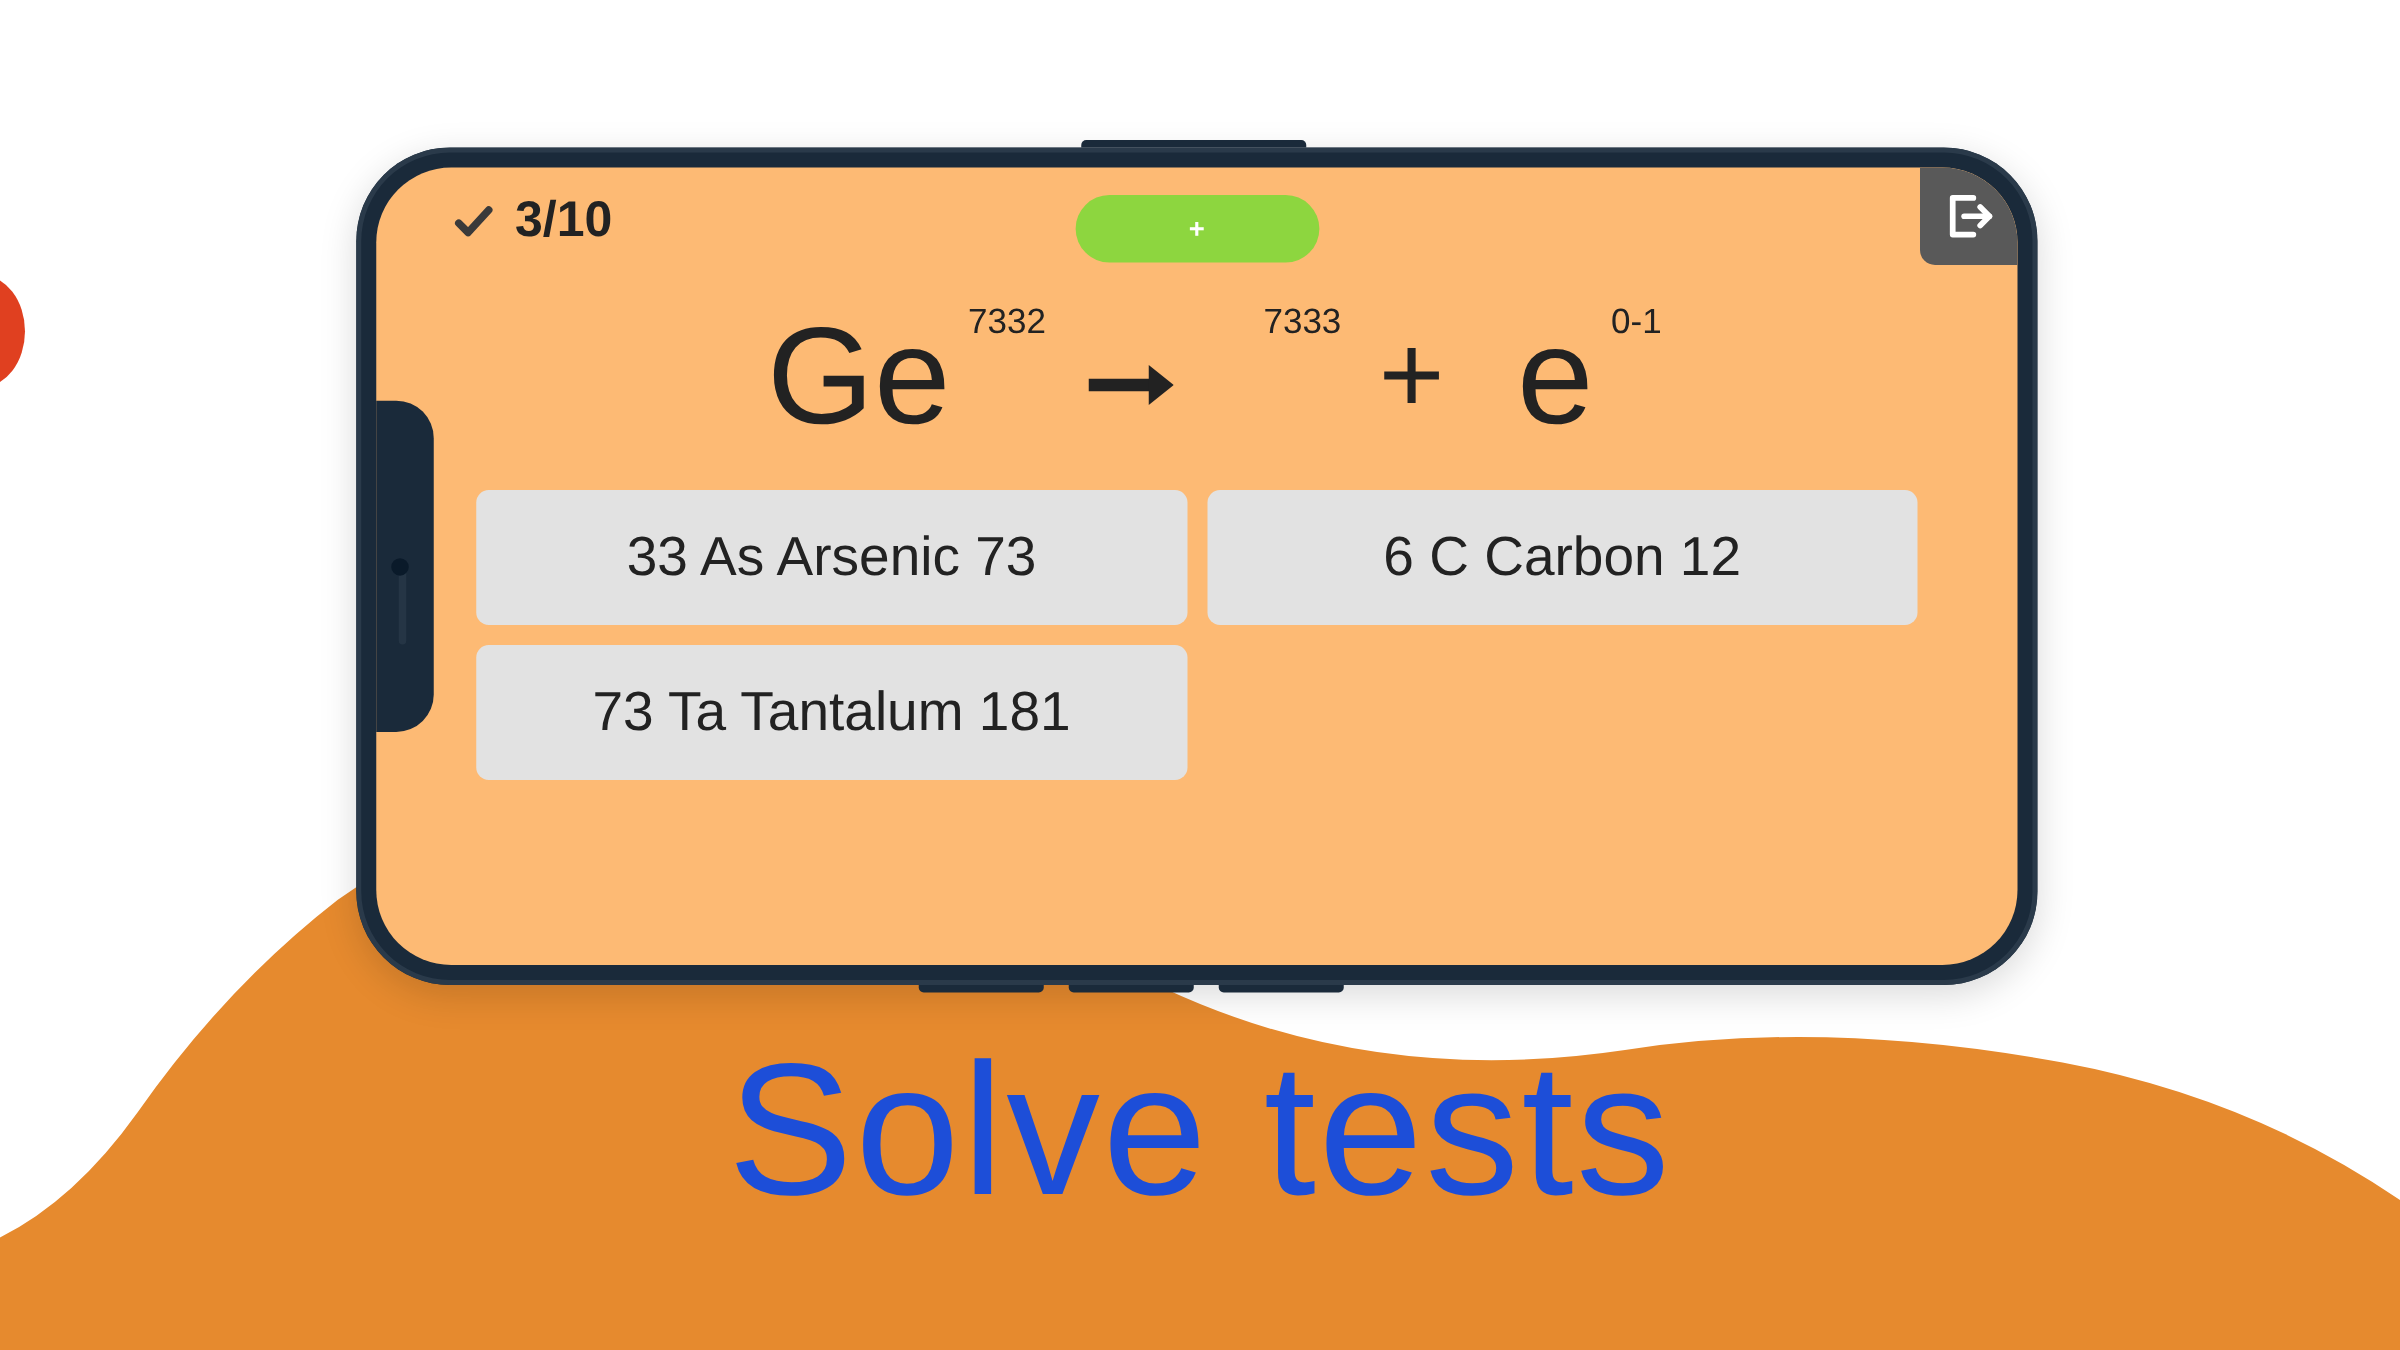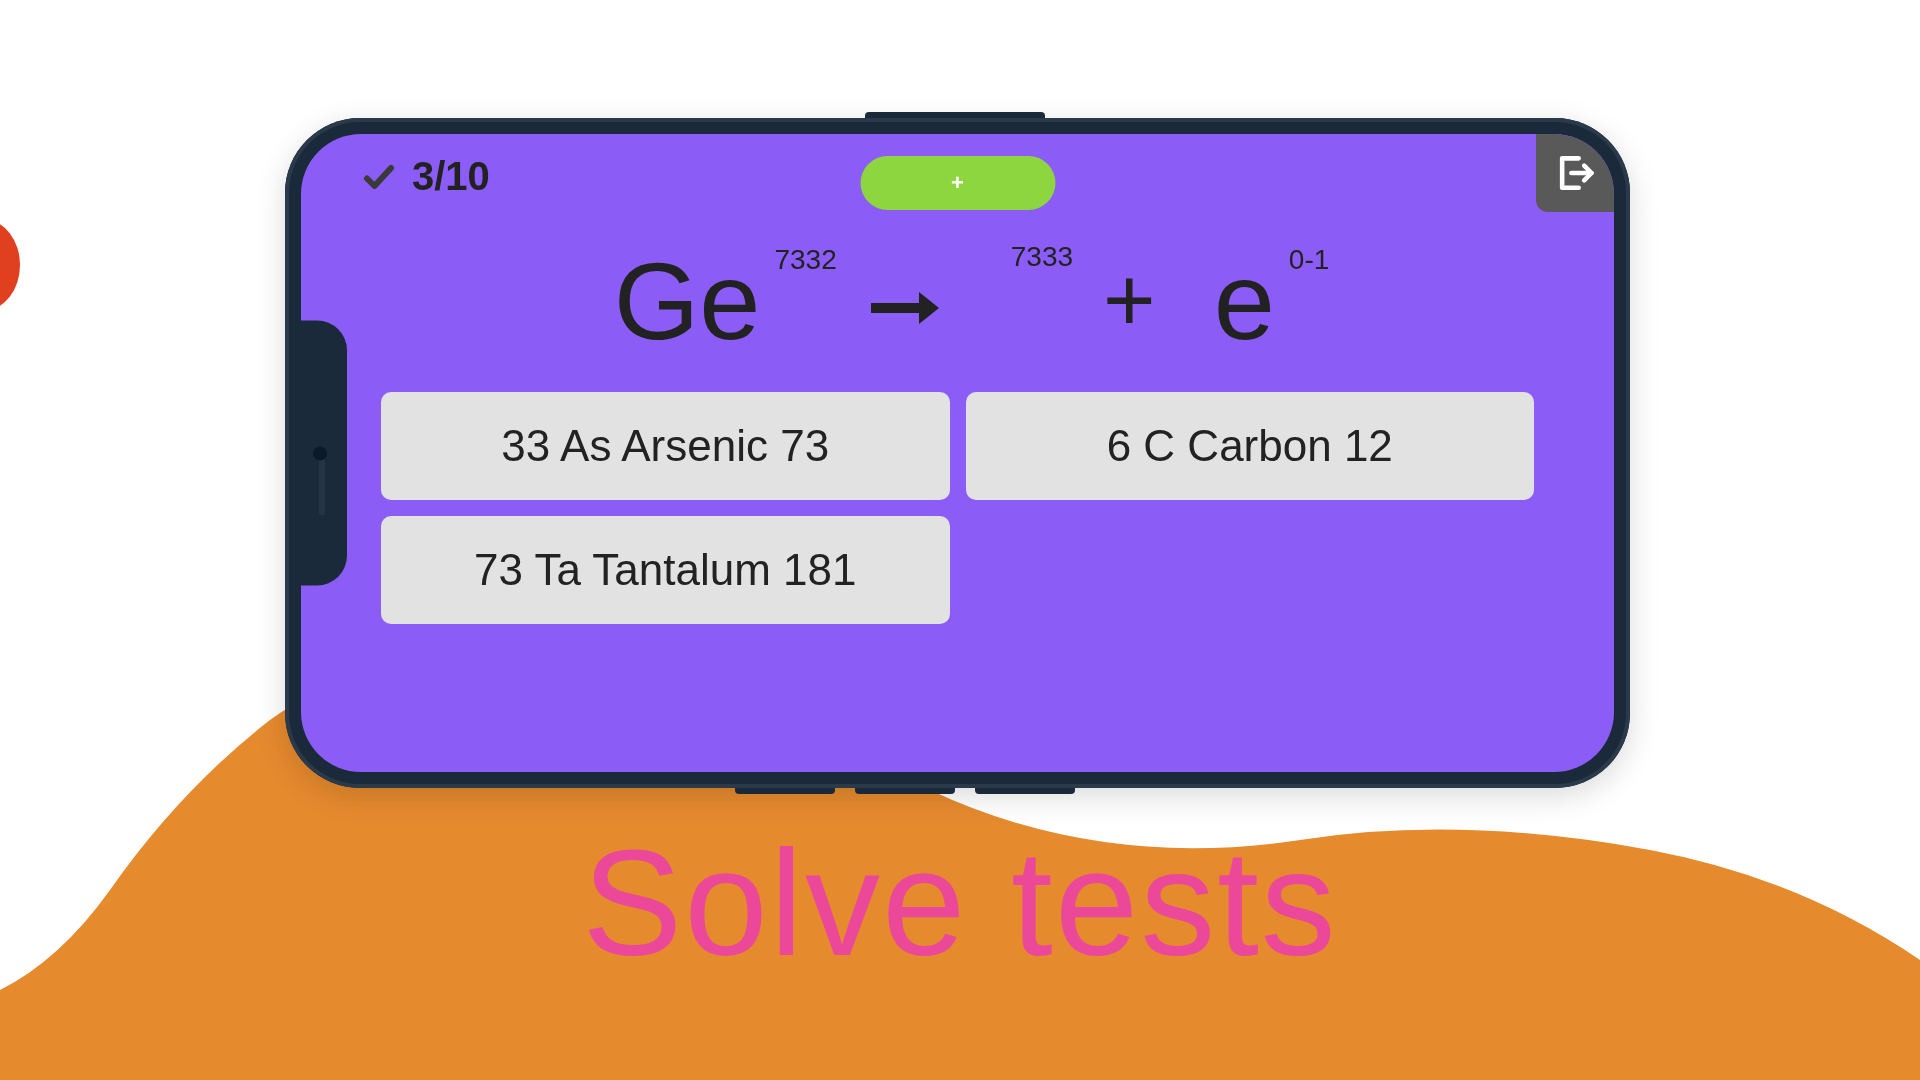--- a/index.html
+++ b/index.html
@@ -36,21 +36,21 @@
       height: 90px;
       background: #e04020;
       border-radius: 50%;
       z-index: 0;
     }
     .headline {
       position: absolute;
       bottom: 90px;
       width: 100%;
       text-align: center;
-      color: #ec4899;
+      color: #1d4ed8;
       font-size: 150px;
       font-weight: 400;
       z-index: 2;
       letter-spacing: 2px;
     }
     .phone-frame {
       position: absolute;
       left: 285px;
       top: 118px;
       width: 1345px;
@@ -75,21 +75,21 @@
       height: 6px;
       background: #1a2a3a;
       border-radius: 0 0 4px 4px;
     }
     .phone-button-bottom.b1 { left: 450px; width: 100px; }
     .phone-button-bottom.b2 { left: 570px; width: 100px; }
     .phone-button-bottom.b3 { left: 690px; width: 100px; }
     .phone-screen {
       width: 100%;
       height: 100%;
-      background: #8b5cf6;
+      background: #fdba74;
       border-radius: 60px;
       position: relative;
       overflow: hidden;
     }
     .notch {
       position: absolute;
       left: -12px;
       top: 50%;
       transform: translateY(-50%);
       width: 58px;
@@ -169,21 +169,21 @@
     }
     .equation {
       display: flex;
       align-items: center;
       justify-content: center;
       margin-top: 38px;
       gap: 30px;
     }
     .nuclide {
       display: flex;
-      align-items: flex-end;
+      align-items: center;
       margin-left: 28px;
     }
     .symbol {
       font-size: 110px;
       color: #222;
       font-weight: 400;
     }
     .sup-sub {
       display: flex;
       flex-direction: row;

